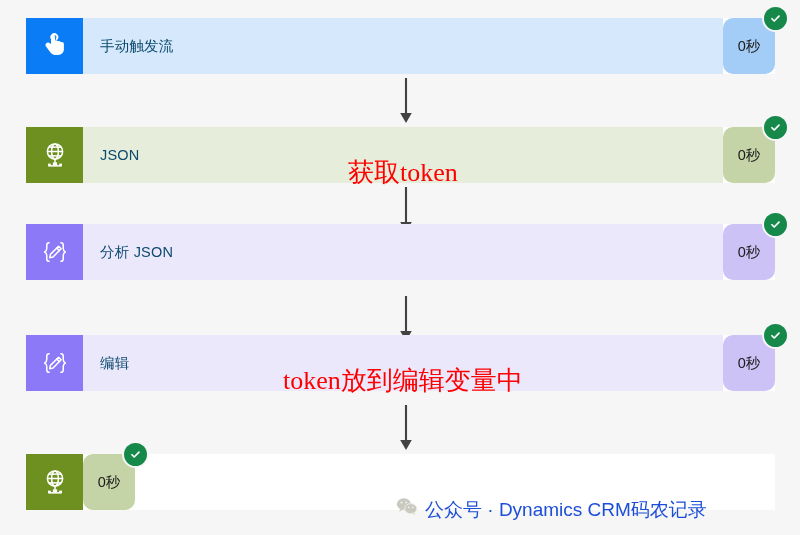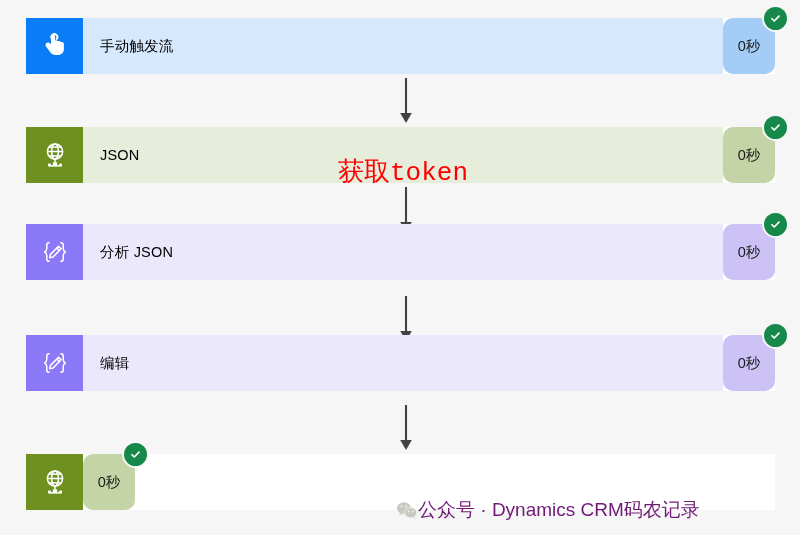--- a/index.html
+++ b/index.html
@@ -48,33 +48,33 @@
   .card-body {
     flex: 1 1 auto;
     position: relative;
     display: flex;
     align-items: center;
     min-width: 0;
   }
 
   .card-title {
     font-size: 14.5px;
-    color: #000000;
+    color: #0c4a6e;
     white-space: nowrap;
     margin-left: 17px;
     letter-spacing: 0.2px;
   }
 
   .card-annotation {
     position: absolute;
     left: 0;
     right: 0;
     text-align: center;
     color: #ff0000;
-    font-family: Liberation Mono, monospace;
+    font-family: Liberation Serif, serif;
     font-size: 26px;
     line-height: 1;
     white-space: nowrap;
     pointer-events: none;
     margin-top: 36px;
   }
 
   .card-duration {
     flex: 0 0 52px;
     width: 52px;
@@ -122,22 +122,22 @@
     width: 16px;
   }
   .connector svg { display: block; }
 
   
   #watermark {
     position: absolute;
     left: 396px;
     top: 497px;
     display: flex;
-    align-items: center;
-    color: #701a75;
+    gap: 7px;
+    color: #1d4ed8;
     font-size: 19px;
     font-family: "Liberation Sans", sans-serif;
     white-space: nowrap;
     pointer-events: none;
   }
   #watermark svg { display: block; }
 </style>
 </head>
 <body>
 
@@ -246,20 +246,21 @@
         <g fill="none" stroke="#ffffff" stroke-width="1.25" stroke-linecap="round" stroke-linejoin="round">
           <path d="M8.2 4.4c-1.6 0-1.9.9-1.9 2.2v2.5c0 1.3-.6 2.4-1.7 2.9 1.1.5 1.7 1.6 1.7 2.9v2.5c0 1.3.3 2.2 1.9 2.2"></path>
           <path d="M17.8 4.4c1.6 0 1.9.9 1.9 2.2v2.5c0 1.3.6 2.4 1.7 2.9-1.1.5-1.7 1.6-1.7 2.9v2.5c0 1.3-.3 2.2-1.9 2.2"></path>
           <path d="M15.9 7.3l2.1 2.1-6.6 6.6-2.7.6.6-2.7z"></path>
           <line x1="14.4" y1="8.8" x2="16.5" y2="10.9"></line>
         </g>
       </svg>
     </div>
     <div class="card-body">
       <span class="card-title">编辑</span>
+      <span class="card-annotation">token放到编辑变量中</span>
     </div>
     <div class="card-duration">
       <span>0秒</span>
       <span class="status-badge">
         <svg width="13" height="13" viewBox="0 0 16 16" aria-hidden="true">
           <path fill="none" stroke="#ffffff" stroke-width="2.1" stroke-linecap="round" stroke-linejoin="round" d="M3.6 8.3l2.8 2.8 5.9-6"></path>
         </svg>
       </span>
     </div>
   </div>

